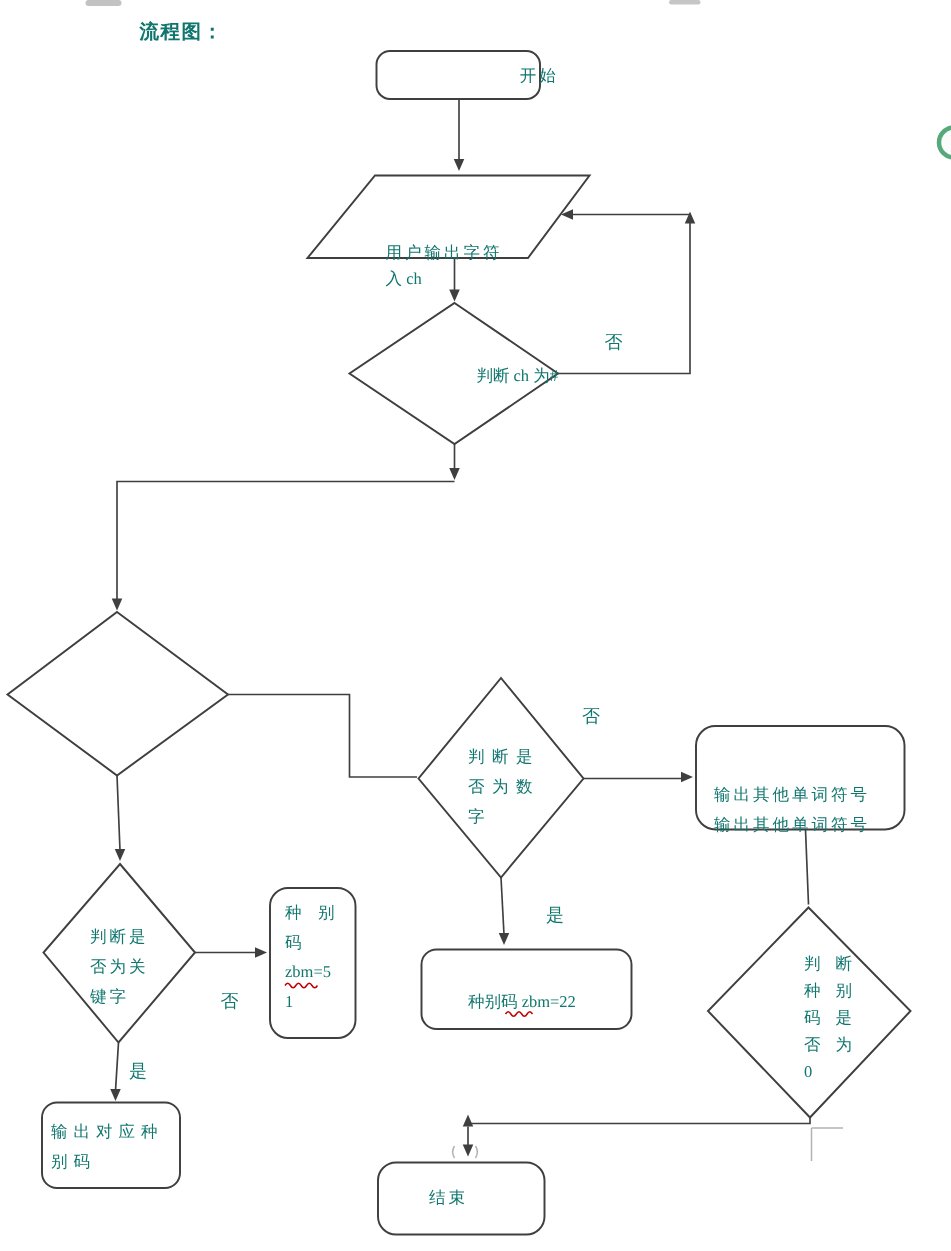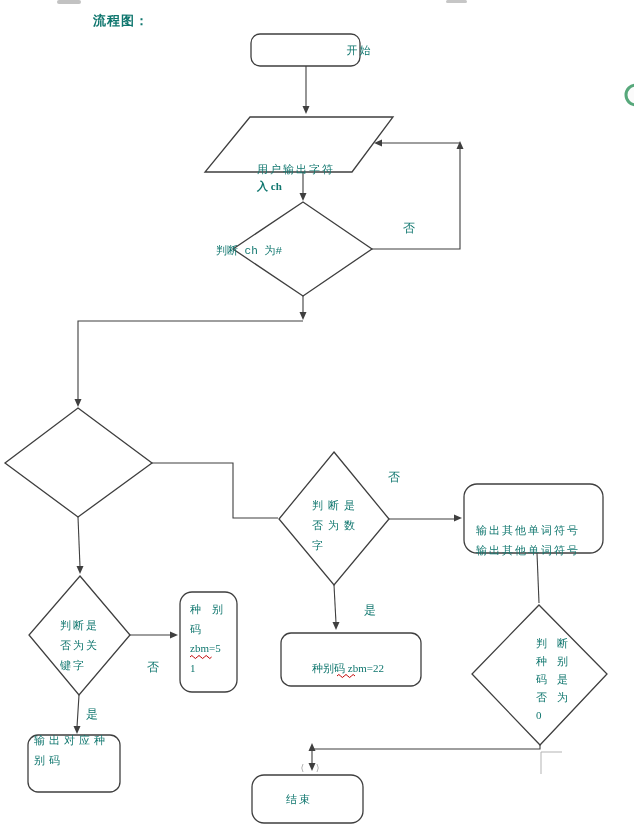--- a/index.html
+++ b/index.html
@@ -10,21 +10,21 @@
   .abs{position:absolute;white-space:nowrap;}
   .section-label{font-size:13px;font-weight:bold;letter-spacing:1px;}
   .node-text{font-size:11px;line-height:20px;}
   .edge-label{font-size:12px;}
   .ls2{letter-spacing:2px;}
   .ls3{letter-spacing:3px;}
   .ls4{letter-spacing:4px;}
   .ls5{letter-spacing:5px;}
   .ls10{letter-spacing:10px;}
   .ls11{letter-spacing:11px;}
-  .nols{letter-spacing:0;font-weight:bold;}
+  .nols{letter-spacing:0;}
   .center-box{display:flex;align-items:center;justify-content:center;font-size:11px;}
   svg{position:absolute;left:0;top:0;}
 </style>
 </head>
 <body>
 
 <div class="page">
 
   <svg width="634" height="834" viewBox="0 0 634 834">
     <g stroke="#3f3f3f" stroke-width="1.3" fill="none">
@@ -100,21 +100,21 @@
 
   <div class="abs section-label" style="left:93px;top:12px;">流程图：</div>
 
   <div class="abs center-box" style="left:251px;top:34px;width:133px;height:32px;letter-spacing:2px;padding-left:42px;">开始</div>
 
   <div class="abs node-text" style="left:257px;top:121px;line-height:17px;margin-top:40px;">
     <div class="ls2">用户输出字符</div>
     <div class="nols">入 ch</div>
   </div>
 
-  <div class="abs node-text" style="left:216px;top:241px;width:139px;text-align:left;font-family:Liberation Mono, monospace;">判断 ch 为#</div>
+  <div class="abs node-text" style="left:233px;top:241px;width:139px;text-align:right;">判断 ch 为#</div>
 
 
   <div class="abs node-text ls5" style="left:312px;top:495px;">
     <div>判断是</div>
     <div>否为数</div>
     <div>字</div>
   </div>
 
   <div class="abs node-text ls2" style="left:60px;top:615px;">
     <div>判断是</div>
@@ -137,21 +137,21 @@
   </div>
 
   <div class="abs node-text" style="left:523px;top:634px;line-height:18px;margin-left:13px;">
     <div class="ls10">判断</div>
     <div class="ls10">种别</div>
     <div class="ls10">码是</div>
     <div class="ls10">否为</div>
     <div>0</div>
   </div>
 
-  <div class="abs node-text ls4" style="left:34px;top:730px;">
+  <div class="abs node-text ls4" style="left:34px;top:745px;">
     <div>输出对应种</div>
     <div>别码</div>
   </div>
 
   <div class="abs node-text ls2" style="left:286px;top:789px;">结束</div>
 
   <div class="abs edge-label" style="left:403px;top:220px;">否</div>
   <div class="abs edge-label" style="left:388px;top:469px;">否</div>
   <div class="abs edge-label" style="left:364px;top:602px;">是</div>
   <div class="abs edge-label" style="left:147px;top:659px;">否</div>

